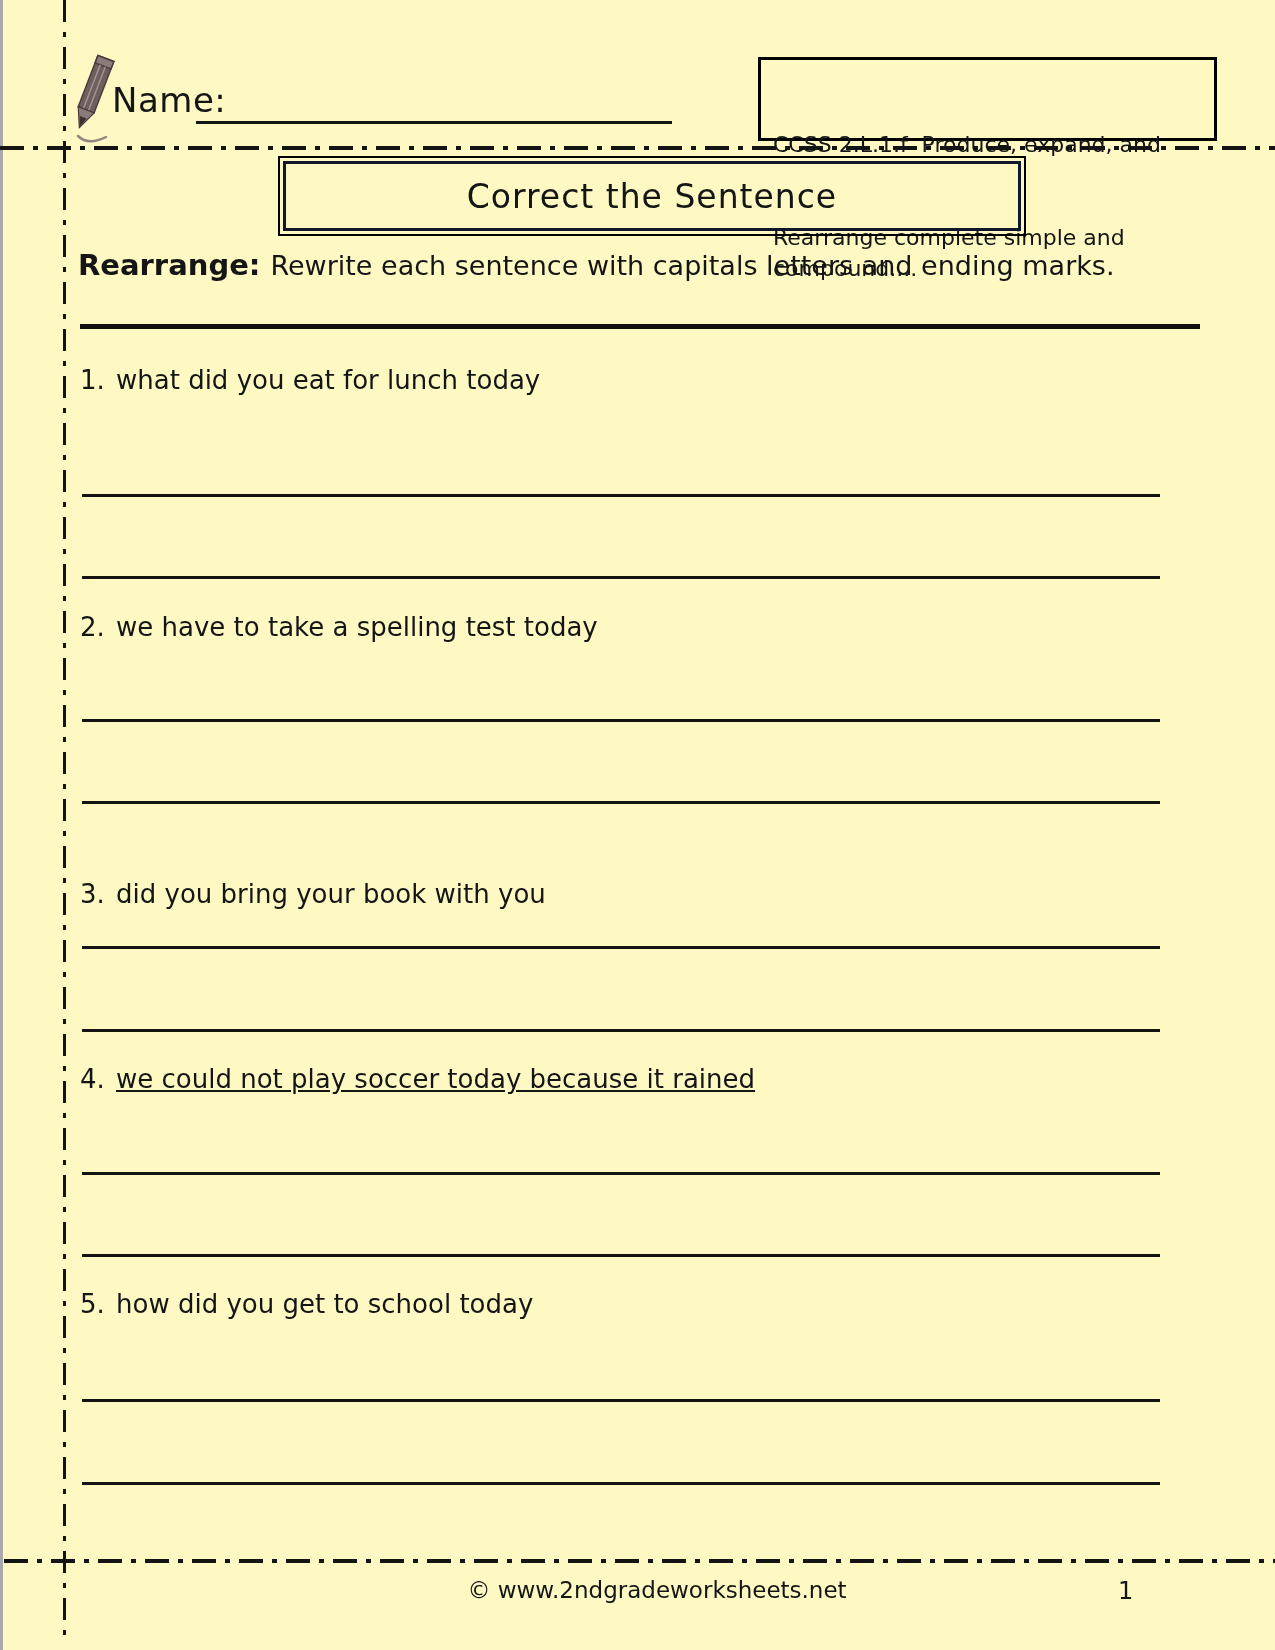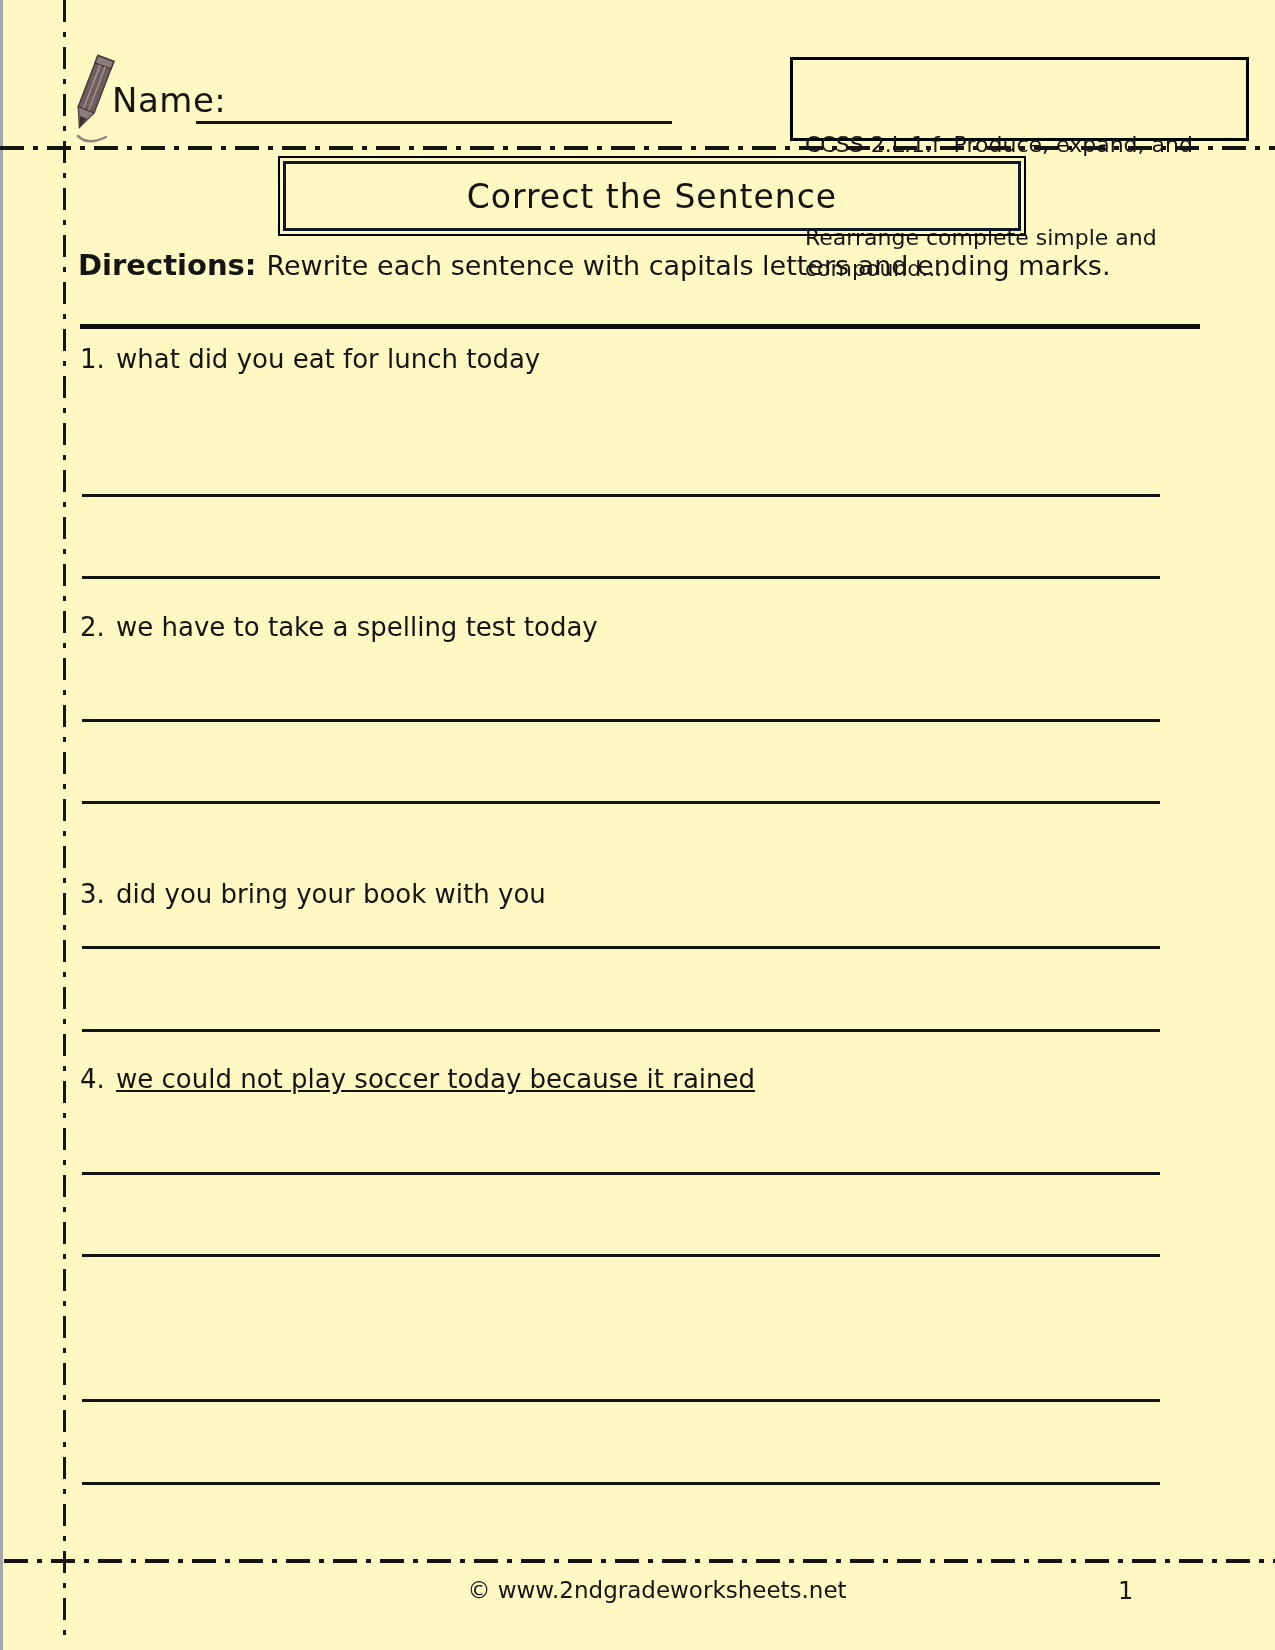--- a/index.html
+++ b/index.html
@@ -47,21 +47,20 @@
     width: 476px; height: 3px; background: #141414;
   }
 
   .ccss-box {
     position: absolute; left: 758px; top: 57px;
     width: 435px; height: 64px;
     border: 3px solid #000;
     padding: 7px 6px 7px 12px;
     font-size: 22px; line-height: 31px;
     white-space: pre-wrap;
-    margin-left: 32px;
   }
 
   .title-box {
     position: absolute; left: 278px; top: 156px;
     width: 738px; height: 70px;
     border: 2px solid #000; padding: 3px;
   }
   .title-inner {
     width: 100%; height: 100%; box-sizing: border-box;
     border: 3px solid #0f172a;
@@ -74,21 +73,21 @@
   .directions .dir-text { margin-left: 10px; }
 
   .divider {
     position: absolute; left: 80px; top: 324px;
     width: 1120px; height: 5px; background: #111;
   }
 
   
   .question { position: absolute; left: 80px; font-size: 26px; white-space: nowrap; }
   .question .num { display: inline-block; min-width: 36px; }
-  .q1 { top: 344px; } .q2 { top: 612px; } .q3 { top: 839px; margin-top: 40px; }
+  .q1 { top: 365px; } .q2 { top: 612px; } .q3 { top: 839px; margin-top: 40px; }
   .q4 { top: 1064px; text-decoration: underline; } .q5 { top: 1289px; }
 
   .ans {
     position: absolute; left: 82px;
     width: 1078px; height: 3px; background: #141414;
   }
   .a1a { top: 494px; } .a1b { top: 576px; }
   .a2a { top: 719px; } .a2b { top: 801px; }
   .a3a { top: 946px; } .a3b { top: 1029px; }
   .a4a { top: 1172px; } .a4b { top: 1254px; }
@@ -131,21 +130,21 @@
   <div class="ccss-box">
     <div>CCSS 2.L.1.f  Produce, expand, and</div>
     <div>Rearrange complete simple and compound....</div>
   </div>
 
   <div class="title-box">
     <div class="title-inner">Correct the Sentence</div>
   </div>
 
   <div class="directions">
-    <span class="dir-label">Directions:</span><span class="dir-text">Rewrite each sentence with capitals letters and ending marks.</span>
+    <span class="dir-label">Rearrange:</span><span class="dir-text">Rewrite each sentence with capitals letters and ending marks.</span>
   </div>
   <div class="divider"></div>
 
   <div class="question q1">
     <span class="num">1.</span><span>what did you eat for lunch today</span>
   </div>
   <div class="ans a1a"></div>
   <div class="ans a1b"></div>
 
   <div class="question q2">
@@ -159,19 +158,22 @@
   </div>
   <div class="ans a3a"></div>
   <div class="ans a3b"></div>
 
   <div class="question q4">
     <span class="num">4.</span><span>we could not play soccer today because it rained</span>
   </div>
   <div class="ans a4a"></div>
   <div class="ans a4b"></div>
 
+  <div class="question q5">
+    <span class="num">5.</span><span>how did you get to school today</span>
+  </div>
   <div class="ans a5a"></div>
   <div class="ans a5b"></div>
 
   <div class="footer-credit">© www.2ndgradeworksheets.net</div>
   <div class="page-num">1</div>
 
 </div>
 
 </body></html>

